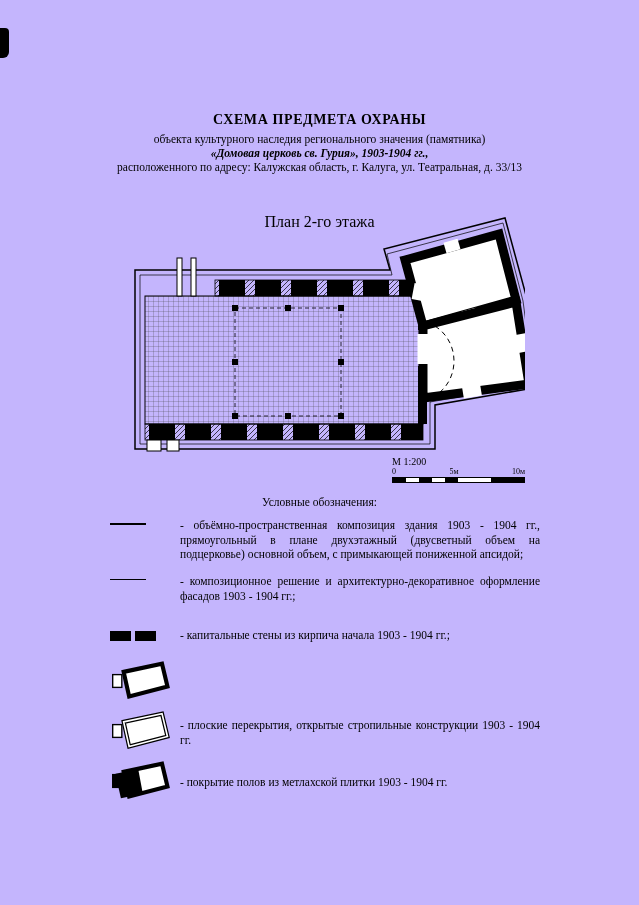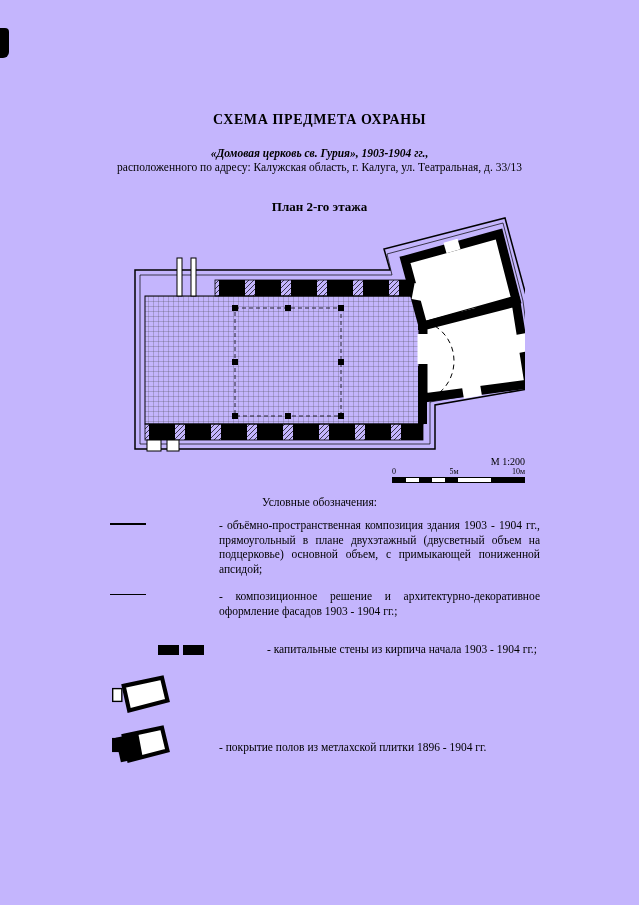--- a/index.html
+++ b/index.html
@@ -7,56 +7,57 @@
   .page {
     position: relative; width: 639px; height: 905px;
     background: #c4b5fd; color: #000;
     font-family: "Liberation Serif", serif;
     overflow: hidden;
   }
   .center { position: absolute; left: 0; width: 100%; text-align: center; }
   .title { top: 112px; font-size: 14px; font-weight: bold; letter-spacing: 0.6px; }
   .sub { font-size: 11.5px; line-height: 1.2; }
   .sub.b { font-weight: bold; font-style: italic; }
-  .caption { top: 199px; font-size: 13px; font-weight: bold; }
+  .caption { top: 213px; font-size: 16px; }
 
   .artifact { position: absolute; left: 0; top: 28px; width: 9px; height: 30px;
               background: #000; border-radius: 0 4px 6px 0; }
 
   .plan { position: absolute; left: 133px; top: 216px; }
 
   .scalebar { position: absolute; left: 392px; top: 456px; width: 133px; }
-  .scale-label { text-align: right; font-size: 10px; margin-bottom: 1px; }
+  .scale-label { text-align: left; font-size: 10px; margin-bottom: 1px; }
   .scale-ticks { display: flex; justify-content: space-between; font-size: 8px; line-height: 1; margin-bottom: 1px; }
   .scale-strip { display: flex; height: 6px; border: 1px solid #000; }
   .scale-strip i { display: block; height: 100%; }
   .sb { background: #000; } .sw { background: #fff; }
 
   .legend-heading { top: 496px; font-size: 11.5px; }
   .legend { position: absolute; left: 110px; top: 518px; width: 430px; }
-  .lg-row { display: flex; gap: 39px; }
+  .lg-row { display: flex; }
   .lg-row .sym { flex: 0 0 70px; }
   .lg-row .txt { flex: 1; font-size: 11.5px; text-align: justify; line-height: 1.28; }
   .row-line { align-items: flex-start; }
   .row-line .sym { padding-top: 5px; }
   .row-icon { align-items: center; }
   .hline { background: #000; width: 36px; }
   .hline.thick { height: 2px; }
   .hline.thin { height: 1px; }
   .mb12 { margin-bottom: 12px; } .mb8 { margin-bottom: 24px; }
-  .mb14 { margin-bottom: 14px; margin-left: 48px; } .mb4 { margin-bottom: 4px; }
+  .mb14 { margin-bottom: 14px; } .mb4 { margin-bottom: 4px; }
 </style>
 </head>
 <body>
 
 <div class="page">
 
   <div class="artifact"></div>
 
   <div class="center title">СХЕМА ПРЕДМЕТА ОХРАНЫ</div>
+  <div class="center sub" style="top:133px">объекта культурного наследия регионального значения (памятника)</div>
   <div class="center sub b" style="top:147px">«Домовая церковь св. Гурия», 1903-1904 гг.,</div>
   <div class="center sub" style="top:161px">расположенного по адресу: Калужская область, г. Калуга, ул. Театральная, д. 33/13</div>
 
   <div class="center caption">План 2-го этажа</div>
 
   <svg class="plan" width="392" height="252" viewBox="0 0 392 252" xmlns="http://www.w3.org/2000/svg">
     <defs>
       <pattern id="grid" width="5" height="5" patternUnits="userSpaceOnUse">
         <path d="M5 0 H0 V5" fill="none" stroke="#444" stroke-width="0.5"></path>
       </pattern>
@@ -181,26 +182,36 @@
     <div class="lg-row row-icon mb4">
       <div class="sym">
         <svg width="62" height="42" viewBox="0 0 66 46">
           <rect x="2" y="16" width="10" height="14" fill="#fff" stroke="#000" stroke-width="1.5"></rect>
           <polygon points="14,13 56,4 62,29 20,40" fill="#fff" stroke="#000" stroke-width="4.5"></polygon>
         </svg>
       </div>
     </div>
 
 
+    <div class="lg-row row-icon mb4">
+      <div class="sym">
+        <svg width="62" height="42" viewBox="0 0 66 46">
+          <rect x="2" y="16" width="10" height="14" fill="#fff" stroke="#000" stroke-width="1.5"></rect>
+          <polygon points="14,13 56,4 62,29 20,40" fill="#fff" stroke="#000" stroke-width="4.5"></polygon>
+          <polygon points="14,13 56,4 62,29 20,40" fill="none" stroke="#fff" stroke-width="1.8"></polygon>
+        </svg>
+      </div>
+      <div class="txt">- плоские перекрытия, открытые стропильные конструкции 1903 - 1904 гг.</div>
+    </div>
 
     <div class="lg-row row-icon">
       <div class="sym">
         <svg width="62" height="42" viewBox="0 0 66 46">
           <rect x="2" y="16" width="10" height="14" fill="#000" stroke="#000" stroke-width="1.5"></rect>
           <polygon points="14,13 56,4 62,29 20,40" fill="#fff" stroke="#000" stroke-width="4.5"></polygon>
           <polygon points="5,15 30,10 35,37 11,42" fill="#000"></polygon>
         </svg>
       </div>
-      <div class="txt">- покрытие полов из метлахской плитки 1896 - 1904 гг.</div>
+      <div class="txt">- покрытие полов из метлахской плитки 1903 - 1904 гг.</div>
     </div>
 
   </div>
 </div>
 
 </body></html>

